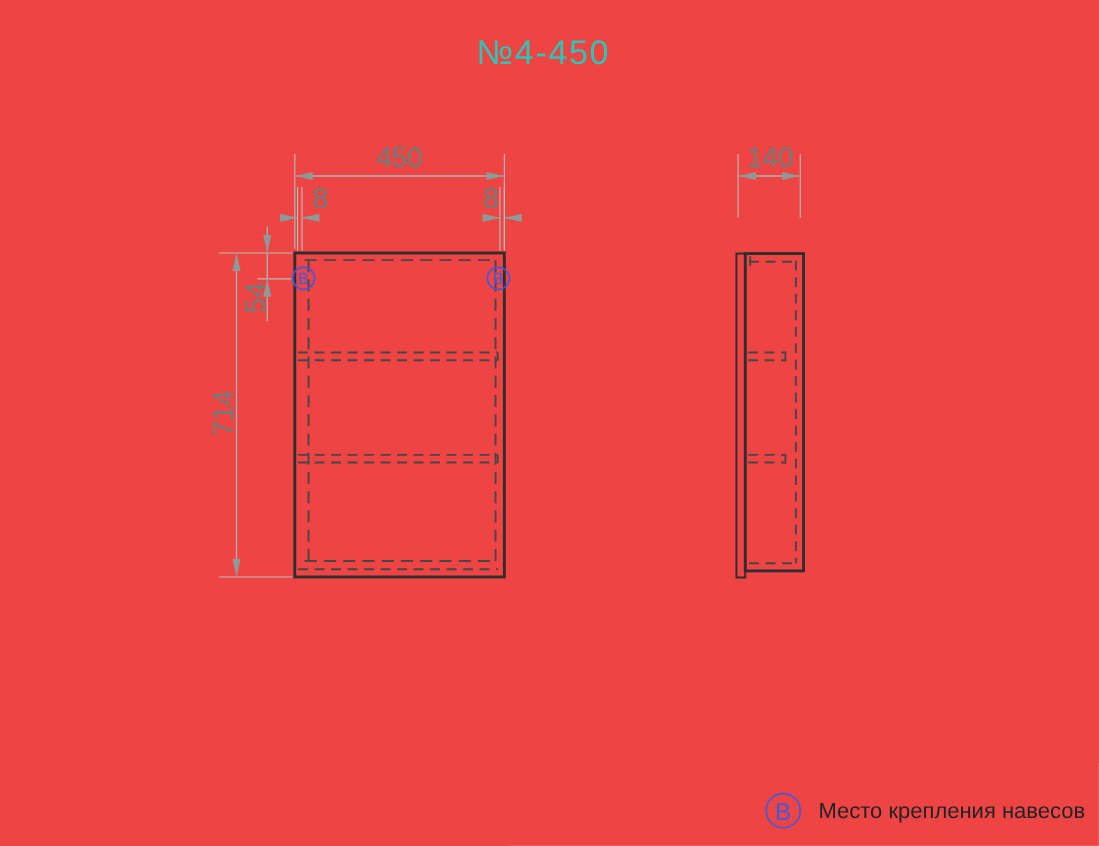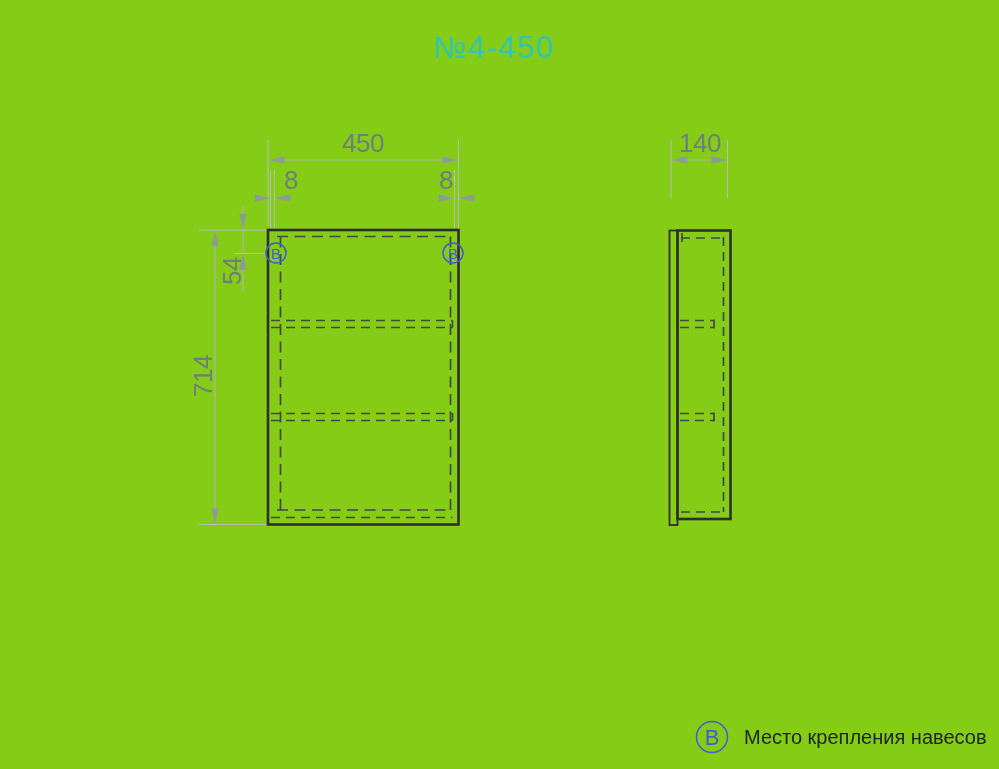--- a/index.html
+++ b/index.html
@@ -1,19 +1,19 @@
 <!DOCTYPE html>
 <html><head>
 <meta charset="utf-8">
 <style>
   html,body{margin:0;padding:0;background:#ffffff;}
   .stage{
     position:relative;
     width:999px;height:769px;
-    background:#84cc16;
+    background:#ef4444;
     font-family:"Liberation Sans", sans-serif;
     overflow:hidden;
   }
   svg{position:absolute;left:0;top:0;}
   .draw-thick{stroke:#2e2e2e;stroke-width:2.6;fill:none;}
   .draw-med{stroke:#2e2e2e;stroke-width:1.8;fill:none;}
   .dash{stroke:#464646;stroke-width:1.7;fill:none;stroke-dasharray:11,6.5;}
   .dash-sm{stroke:#464646;stroke-width:1.7;fill:none;stroke-dasharray:9,6;}
   .dim{stroke:#a8b4b1;stroke-width:1.2;fill:none;}
   .ext{stroke:#b4bfbc;stroke-width:1;fill:none;}

